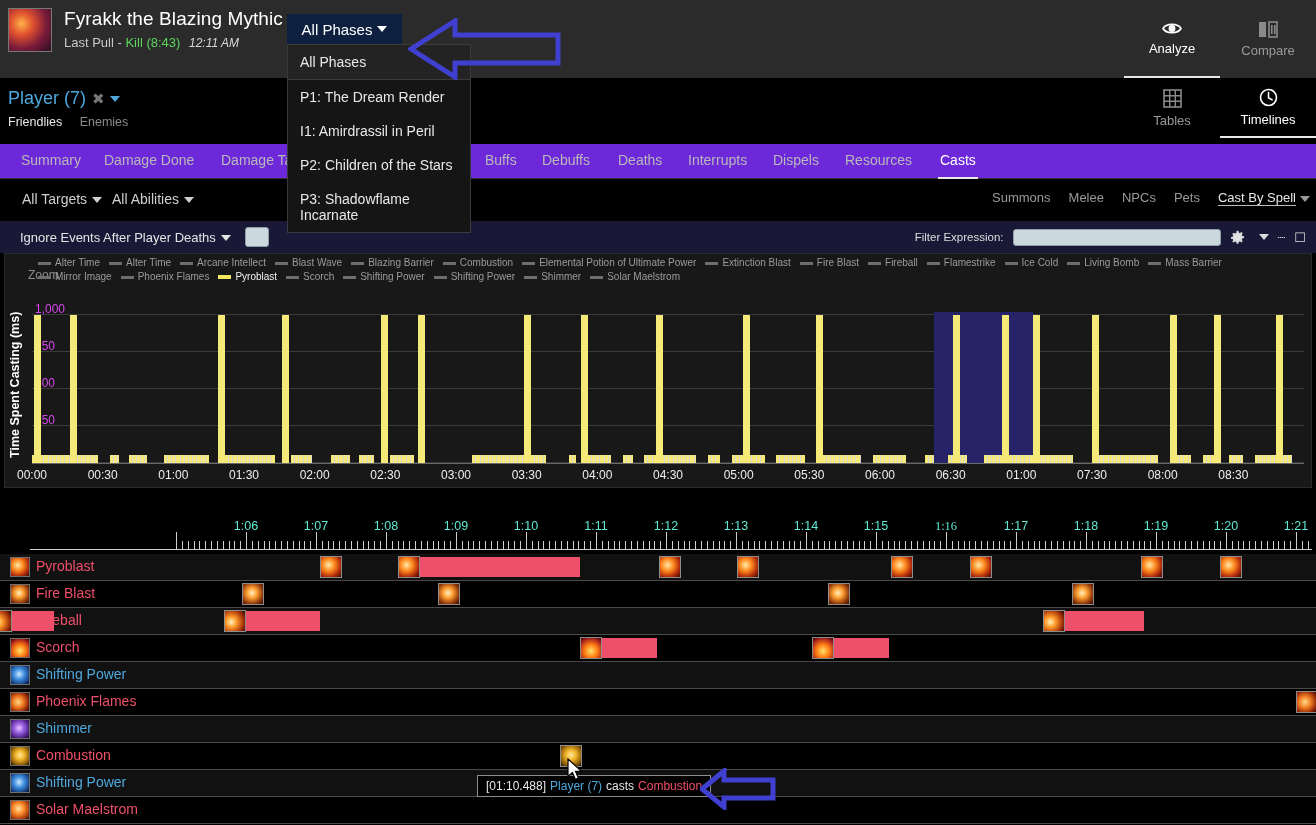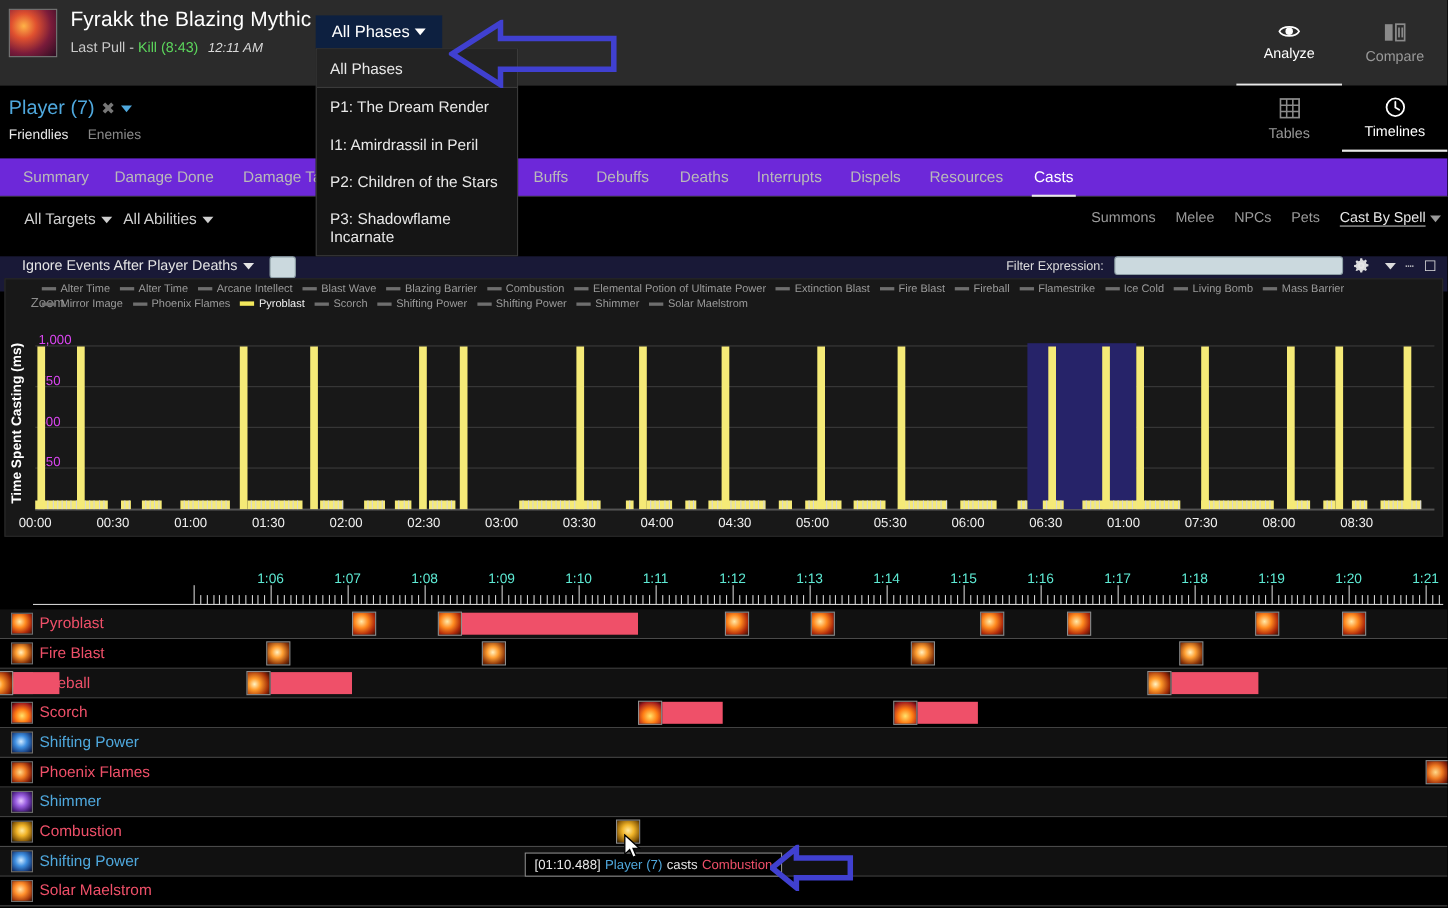--- a/index.html
+++ b/index.html
@@ -66,21 +66,21 @@
 
   
   .subbar { position:absolute; left:0; top:179px; width:1316px; height:42px; background:#000; }
   .drop { font-size:14px; color:#cfcfcf; cursor:pointer;text-align:right; }
   .sub-right { position:absolute; right:6px; top:11px; display:flex;
       align-items:baseline; gap:18px; font-size:13px; color:#9a9a9a; }
   .sub-right .sel { color:#e8e8e8; border-bottom:1px solid #bbb; }
 
   
   .filterbar { position:absolute; left:0; top:221px; width:1316px; height:32px;
-      background:#191937; display:flex; align-items:flex-start;margin-top:12px; }
+      background:#191937; display:flex; align-items:center; }
   .fb-label { margin-left:20px; font-size:13px; color:#e4e4e4; cursor:pointer; }
   .fb-swatch { margin-left:14px; width:24px;height:20px;background:#cbd9de;border-radius:3px;
       border:1px solid #8ea0a6; cursor:pointer;}
   .fb-right { position:absolute; right:10px; display:flex; align-items:center; gap:9px; }
   .fb-exp-label { font-size:11.5px; color:#ddd; }
   .fb-input { width:208px; height:17px; background:#cbd9de; border:1px solid #8ea0a6;
       border-radius:3px; }
   .win-btn { color:#ddd; font-size:13px; cursor:pointer; }
 
   
@@ -738,21 +738,21 @@
       <div class="rlabel" style="left: 246px;">1:06</div>
       <div class="rlabel" style="left: 316px;">1:07</div>
       <div class="rlabel" style="left: 386px; text-align: right;">1:08</div>
       <div class="rlabel" style="left: 456px;">1:09</div>
       <div class="rlabel" style="left: 526px;">1:10</div>
       <div class="rlabel" style="left: 596px;">1:11</div>
       <div class="rlabel" style="left: 666px;">1:12</div>
       <div class="rlabel" style="left: 736px;">1:13</div>
       <div class="rlabel" style="left: 806px;">1:14</div>
       <div class="rlabel" style="left: 876px;">1:15</div>
-      <div class="rlabel" style="left: 946px;">1:16</div>
+      <div class="rlabel" style="left: 946px; font-family: Liberation Serif, serif;">1:16</div>
       <div class="rlabel" style="left: 1016px;">1:17</div>
       <div class="rlabel" style="left: 1086px;">1:18</div>
       <div class="rlabel" style="left: 1156px;">1:19</div>
       <div class="rlabel" style="left: 1226px;">1:20</div>
       <div class="rlabel" style="left: 1296px;">1:21</div>
       <div style="position: absolute; left: 30px; right: 4px; bottom: 0px; height: 1px; background: rgb(207, 207, 207);"></div>
     </div>
 
   <div class="rows" id="rows">
       <div class="row odd">

